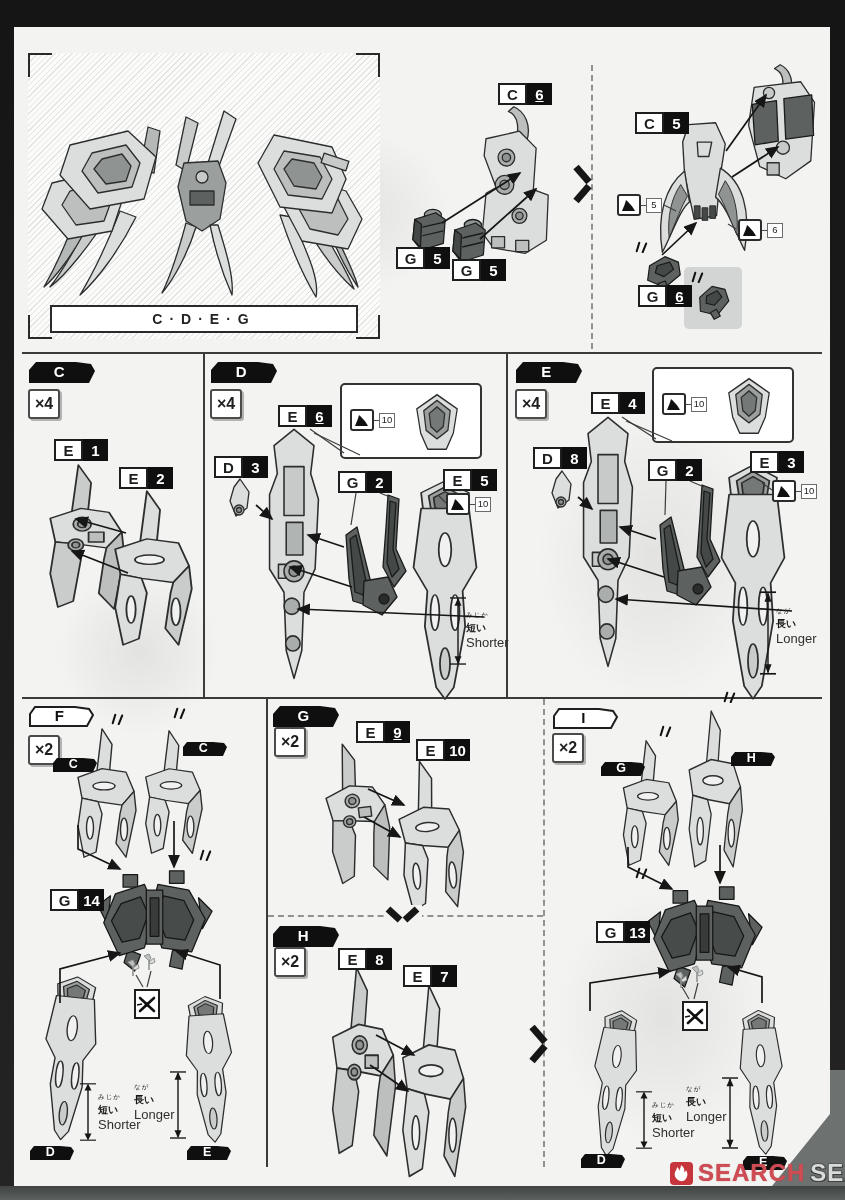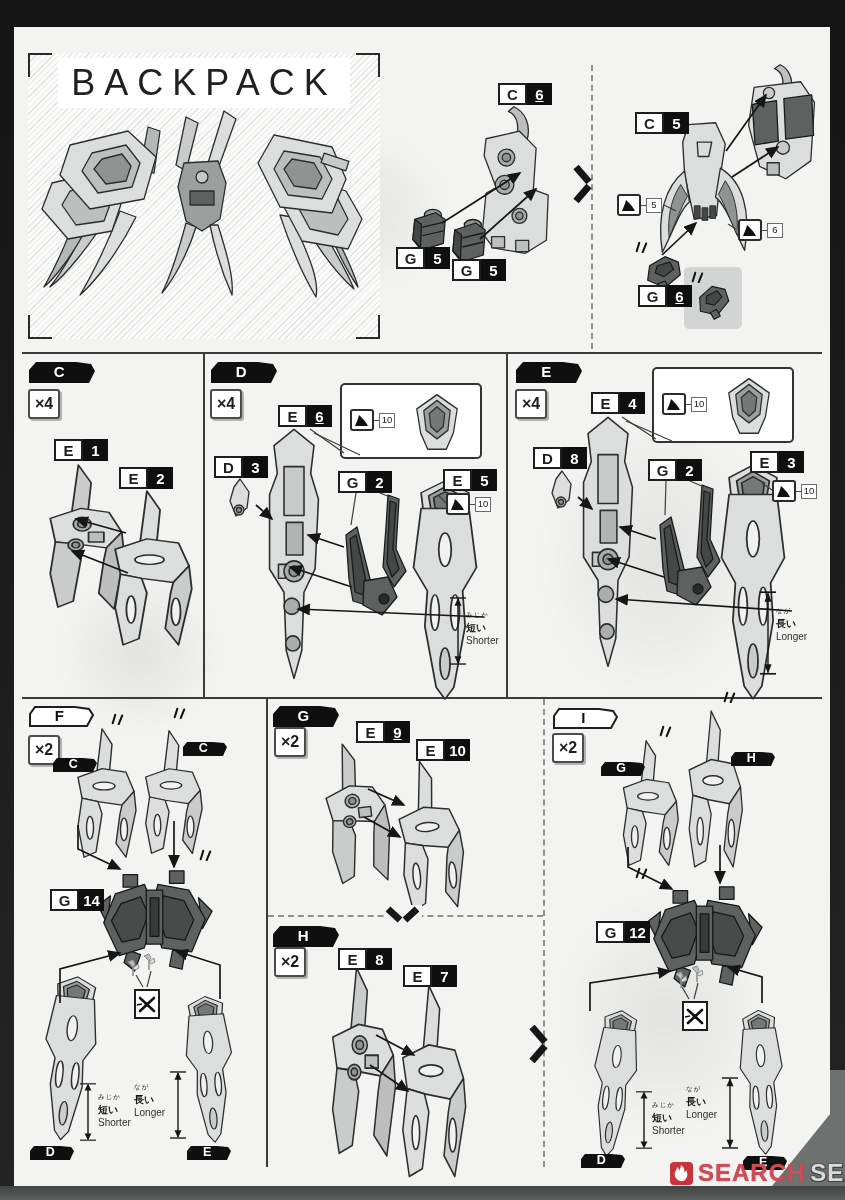--- a/index.html
+++ b/index.html
@@ -48,21 +48,21 @@
   .st-dash{width:5px;height:0;border-top:1.5px solid #4a4c4b}
   .st-num{min-width:16px;height:15px;background:#fff;border:1.5px solid #6a6c6b;box-sizing:border-box;font-size:9.5px;line-height:12px;text-align:center;padding:0 1px;color:#222}
   .inset{position:absolute;width:138px;height:72px;background:#fff;border:2px solid #333;border-radius:5px;z-index:5}
   .ginset{position:absolute;width:58px;height:62px;background:#d2d5d4;border-radius:5px;z-index:3}
   .part{position:absolute;z-index:3;overflow:visible}
   .ovl{position:absolute;left:0;top:0;width:816px;height:1159px;z-index:5;pointer-events:none}
   .msvg{position:absolute;width:16px;z-index:5}
   .mtext{position:absolute;z-index:6;color:#161616}
   .mtext .furi{font-size:6.5px;letter-spacing:1px}
   .mtext .mjp{font-size:10px;font-weight:bold;line-height:15px}
-  .mtext .men{font-size:10px;color:#2e2f2f}
+  .mtext .men{font-size:13px;color:#2e2f2f}
   .cutbox{position:absolute;width:26px;height:30px;background:#fff;border:2px solid #1d1e1e;box-sizing:border-box;z-index:6}
   .cutbox svg{width:100%;height:100%;display:block}
   .wm{position:absolute;left:670px;top:1159px;display:flex;align-items:center;gap:5px;z-index:50}
   .wm-icon{width:23px;height:23px;background:#c6343c;border-radius:4px;display:block}
   .wm-brand{font-weight:bold;font-size:24px;letter-spacing:1px;color:#cf4c55;text-shadow:0 0 1px #a73b42}
   .wm-suffix{font-weight:bold;font-size:24px;letter-spacing:1px;color:#d9dbda;
     text-shadow:1.2px 1.2px 0 #3c403f,-1px -1px 0 #565a58,1px -1px 0 #565a58,-1px 1px 0 #3c403f}
 </style>
 </head>
 <body>
@@ -244,21 +244,20 @@
     <div class="ghost" style="left:520px;top:380px;width:240px;height:300px"></div>
     <div class="ghost" style="left:40px;top:540px;width:170px;height:170px"></div>
     <div class="ghost" style="left:540px;top:860px;width:220px;height:260px"></div>
     <div class="ghost" style="left:240px;top:100px;width:200px;height:170px"></div>
 
     <div class="titleblock">
       <div class="bk tl"></div>
       <div class="bk tr"></div>
       <div class="bk bl"></div>
       <div class="bk br"></div>
-      <div class="pagetitle">BACKPACK</div>
       <svg class="part" style="left:8px;top:54px;width:336px;height:198px;z-index:2" viewBox="0 0 336 198">
         <g stroke="#2c2d2d" stroke-width="1.3" stroke-linejoin="round">
           <polygon fill="#c9ccca" points="150,10 162,16 150,64 140,58"></polygon>
           <polygon fill="#dcdedd" points="188,4 200,12 182,62 172,56"></polygon>
           <polygon fill="#b4b8b6" points="112,20 124,24 118,66 104,62"></polygon>
           <path fill="#c9ccca" d="M60,100 C44,134 28,162 14,180 C30,168 54,138 74,106 Z"></path>
           <path fill="#dcdedd" d="M84,104 C70,140 56,168 44,188 C62,172 84,142 100,110 Z"></path>
           <path fill="#b4b8b6" d="M36,120 C26,146 16,166 8,180 C20,170 36,148 48,126 Z"></path>
           <polygon fill="#dcdedd" points="16,76 66,64 88,88 76,124 32,132 6,102"></polygon>
           <polygon fill="#bcbfbe" points="34,84 62,76 76,92 68,114 40,118 26,98"></polygon>
@@ -274,20 +273,21 @@
           <polygon fill="#bcbfbe" points="248,44 284,50 296,72 286,92 252,88 238,62"></polygon>
           <polygon fill="#8f9391" points="256,52 278,56 286,70 280,82 258,79 248,62"></polygon>
           <rect fill="#c7cac9" x="286" y="50" width="26" height="10" transform="rotate(18 299 55)"></rect>
           <polygon fill="#9ba09e" points="148,56 182,54 190,76 184,112 166,124 150,114 142,80"></polygon>
           <rect fill="#5d6260" x="154" y="84" width="24" height="14"></rect>
           <circle fill="#c7cac9" cx="166" cy="70" r="6"></circle>
           <path fill="#c9ccca" d="M150,116 C142,146 134,170 126,186 C138,172 152,146 160,120 Z"></path>
           <path fill="#dcdedd" d="M174,118 C180,148 188,170 196,188 C198,170 190,144 182,118 Z"></path>
         </g>
       </svg>
+      <div class="runnerbox">C·D·E·G</div>
     </div>
 
     <div class="vdash" style="left:577px;top:38px;height:284px"></div>
     <div class="hline" style="top:325px"></div>
     <div class="vsolid" style="left:189px;top:327px;height:343px"></div>
     <div class="vsolid" style="left:492px;top:327px;height:343px"></div>
     <div class="hline" style="top:670px"></div>
     <div class="vsolid" style="left:252px;top:672px;height:468px"></div>
     <div class="vdash" style="left:529px;top:672px;height:468px"></div>
     <div class="hdash" style="left:254px;top:888px;width:275px"></div>
@@ -698,21 +698,21 @@
       <span class="bn-txt">H</span>
     </div>
     <svg class="part" style="left:708px;top:664px;width:14px;height:12px">
         <use href="#excl"></use>
       </svg>
     <svg class="part" style="left:666px;top:682px;width:66px;height:160px">
         <use href="#wingF"></use>
       </svg>
     <div class="plabel" style="left:582px;top:894px">
       <span class="pl">G</span>
-        <span class="pn">12</span>
+        <span class="pn">13</span>
     </div>
     <svg class="part" style="left:620px;top:840px;width:14px;height:12px">
         <use href="#excl"></use>
       </svg>
     <svg class="part" style="left:632px;top:854px;width:118px;height:108px">
         <use href="#cluster"></use>
       </svg>
     <svg class="part" style="left:660px;top:944px;width:14px;height:18px">
         <use href="#sprig"></use>
       </svg>

